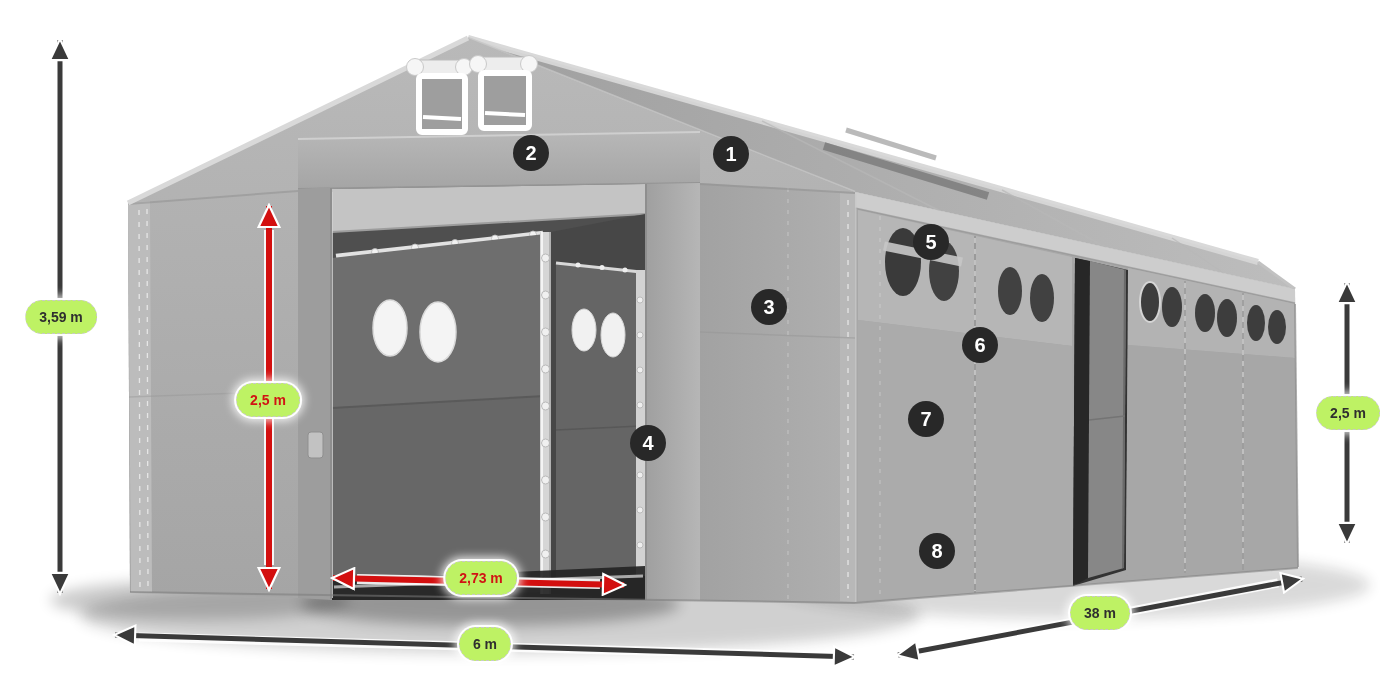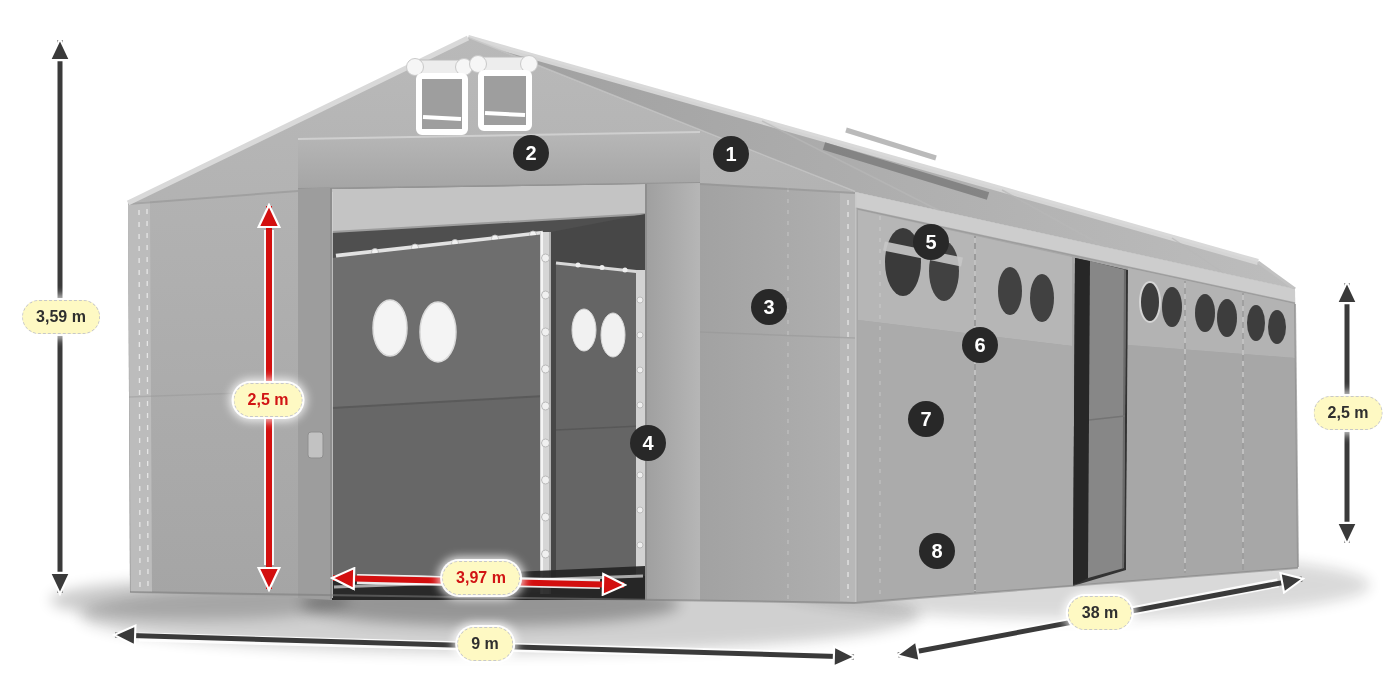--- a/index.html
+++ b/index.html
@@ -9,22 +9,22 @@
   }
   .stage svg{position:absolute;left:0;top:0;}
   .badge{
     position:absolute;width:36px;height:36px;transform:translate(-50%,-50%);
     border-radius:50%;background:#282828;color:#ffffff;
     display:flex;align-items:center;justify-content:center;
     font-weight:bold;font-size:20px;line-height:1;
   }
   .pill{
     position:absolute;transform:translate(-50%,-50%);
-    background:#fef9c3;border:1px dashed #c8c8c8;border-radius:17px;
-    padding:3px 13px;font-weight:bold;font-size:16px;line-height:26px;
+    background:#bef264;border:1px dashed #c8c8c8;border-radius:17px;
+    padding:3px 13px;font-weight:bold;font-size:14px;line-height:26px;
     color:#2f2f2f;white-space:nowrap;
     box-shadow:0 0 0 2px rgba(255,255,255,.95),0 0 10px 4px rgba(255,255,255,.85);
     text-align:center;
   }
   .pill.red{color:#d11414;}
 </style>
 </head>
 <body>
 
 <div class="stage">
@@ -309,18 +309,18 @@
     </div>
   <div class="badge" style="left:926px;top:419px">
       <span>7</span>
     </div>
   <div class="badge" style="left:937px;top:551px">
       <span>8</span>
     </div>
 
   <div class="pill" style="left:61px;top:317px"><span>3,59 m</span></div>
   <div class="pill red" style="left:268px;top:400px"><span>2,5 m</span></div>
-  <div class="pill red" style="left:481px;top:578px"><span>3,97 m</span></div>
-  <div class="pill" style="left:485px;top:644px"><span>9 m</span></div>
+  <div class="pill red" style="left:481px;top:578px"><span>2,73 m</span></div>
+  <div class="pill" style="left:485px;top:644px"><span>6 m</span></div>
   <div class="pill" style="left:1100px;top:613px"><span>38 m</span></div>
   <div class="pill" style="left:1348px;top:413px"><span>2,5 m</span></div>
 
 </div>
 
 </body></html>

